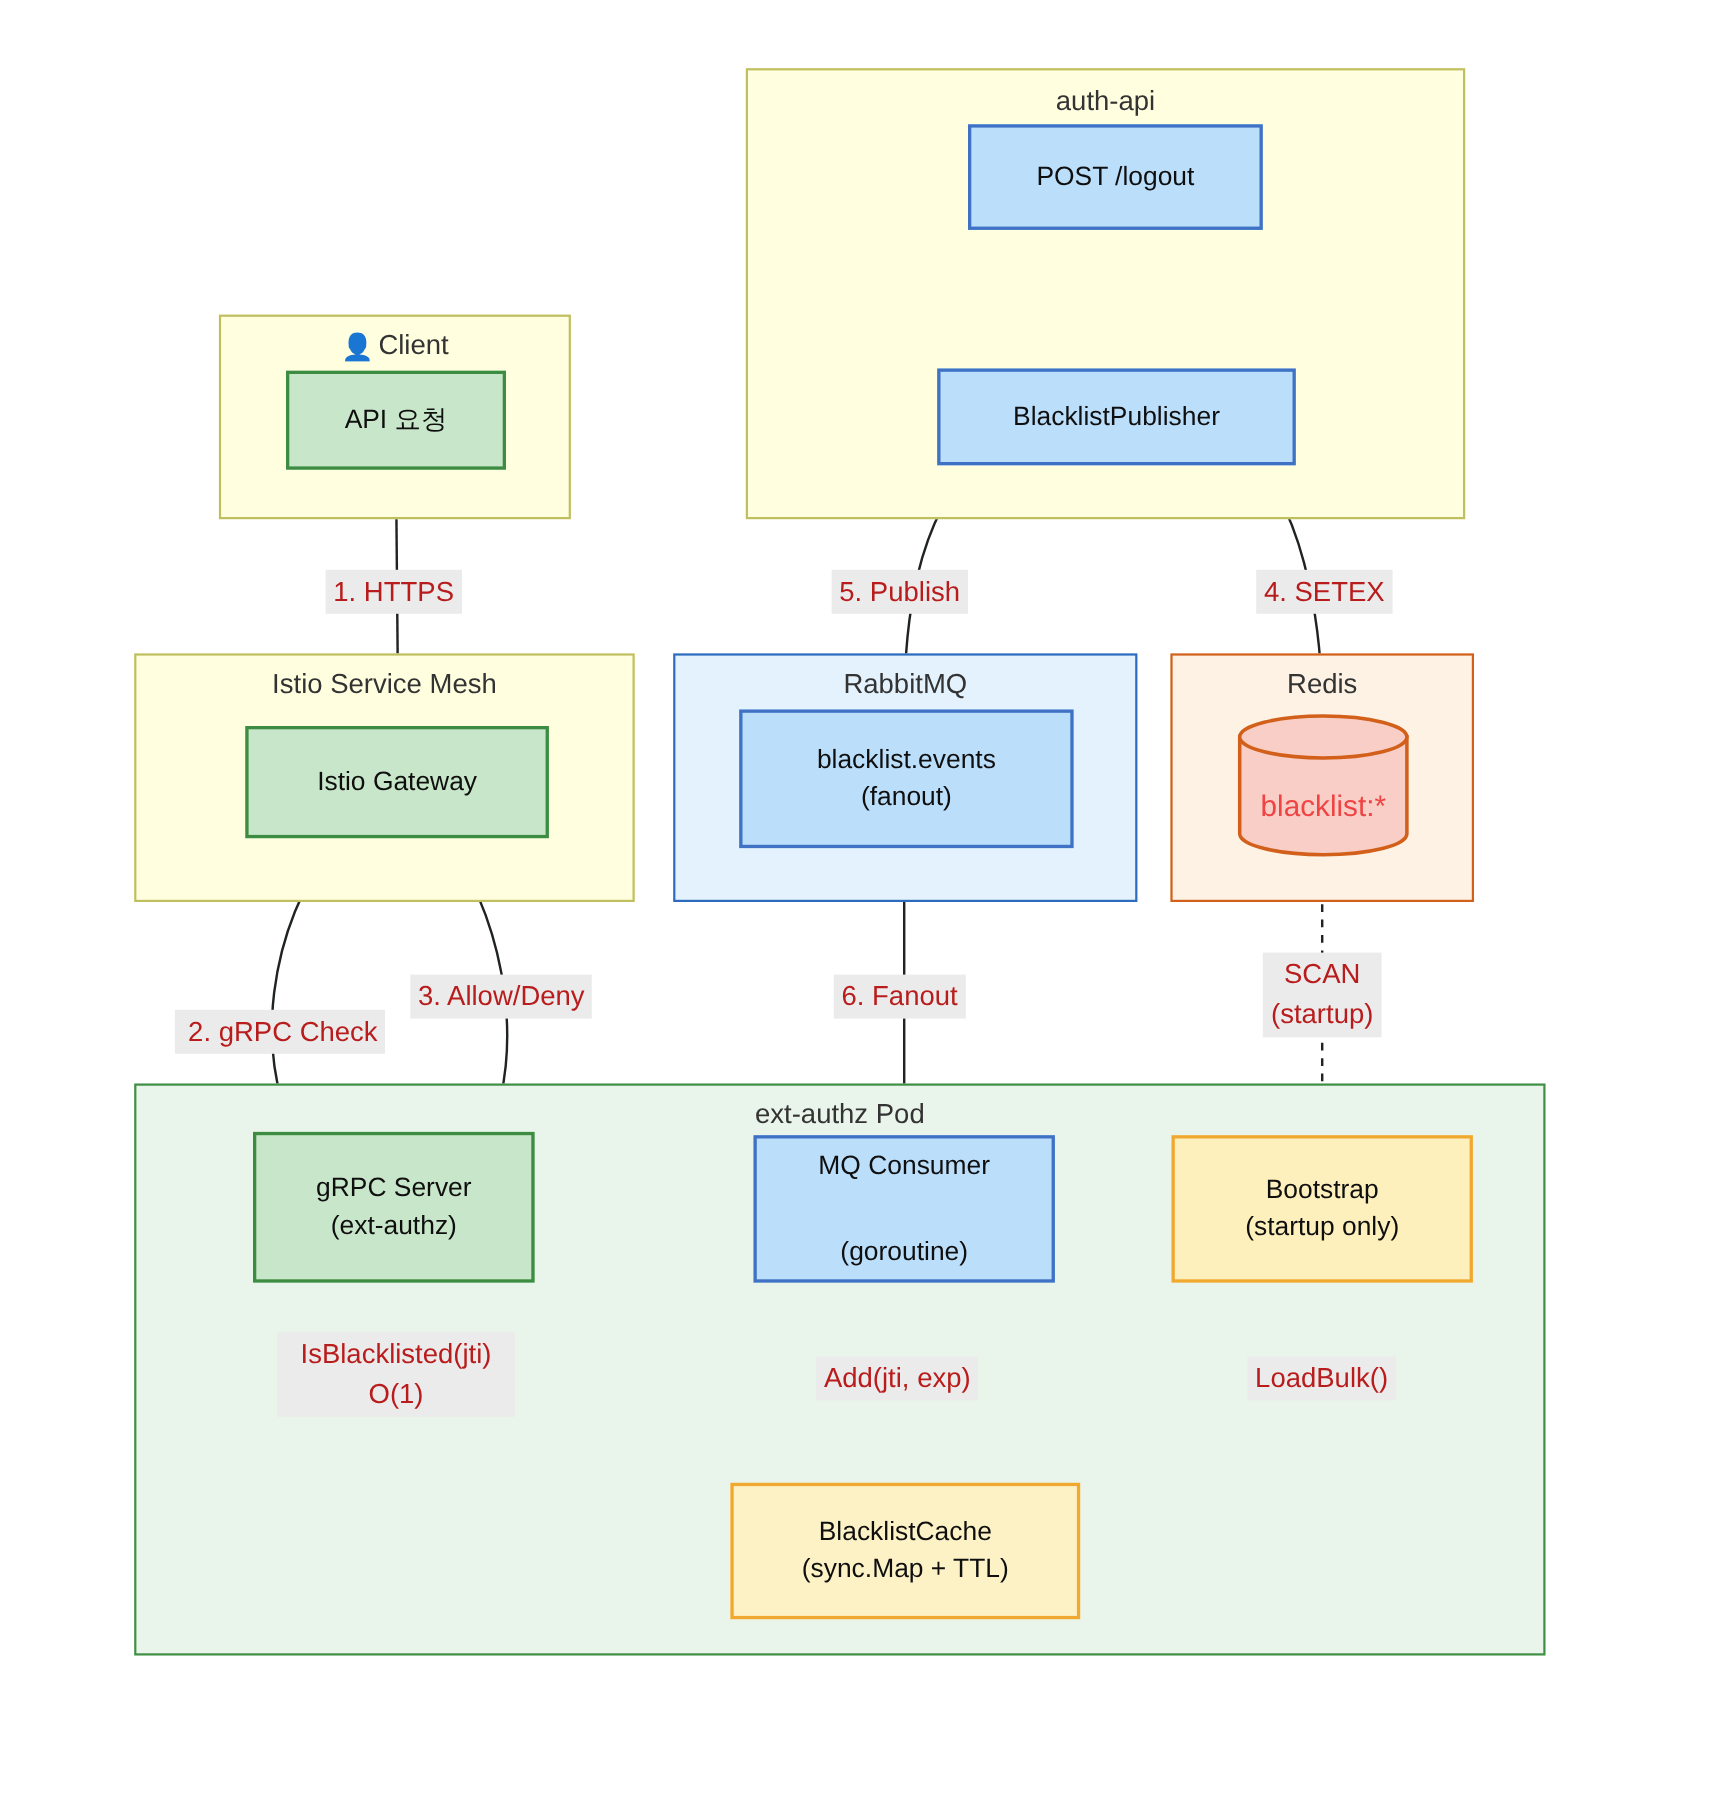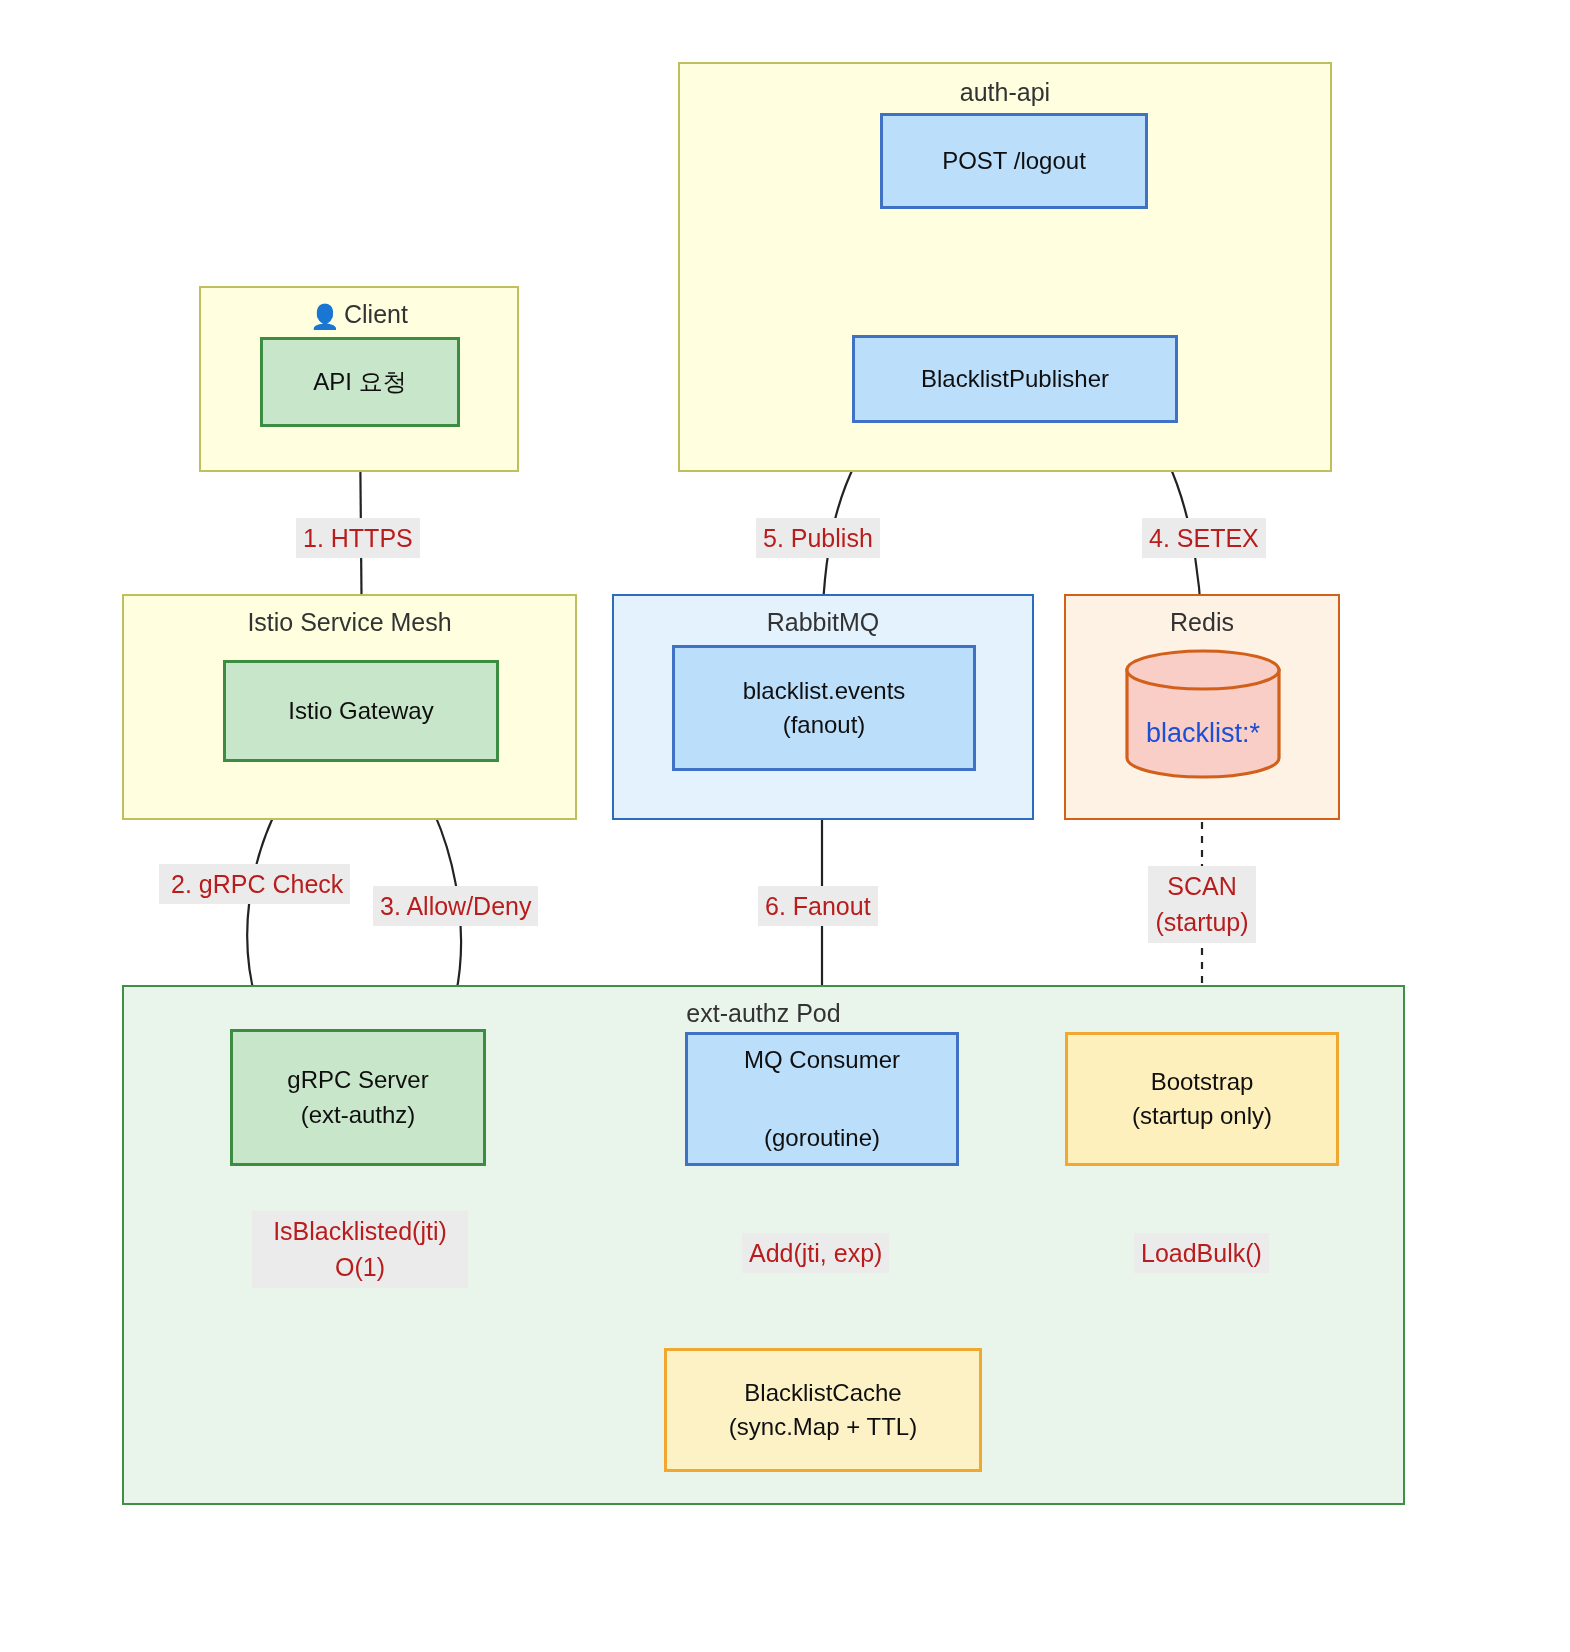--- a/index.html
+++ b/index.html
@@ -98,21 +98,21 @@
   
   .cylinder {
     position: absolute;
   }
   .cyl-label {
     position: absolute;
     left: 0;
     right: 0;
     text-align: center;
     font-size: 27px;
-    color: #1d4ed8;
+    color: #ef4444;
     line-height: 1;
   }
   
   .edge-label {
     position: absolute;
     background: #ebebeb;
     color: #b91c1c;
     font-size: 25px;
     line-height: 1.45;
     padding: 2px 7px;
@@ -244,21 +244,21 @@
   </div>
 
   <div class="edge-label" style="left:712px; top:518px;">
     <span>5. Publish</span>
   </div>
 
   <div class="edge-label" style="left:1098px; top:518px;">
     <span>4. SETEX</span>
   </div>
 
-  <div class="edge-label" style="left:115px; top:864px;padding-left:12px;">
+  <div class="edge-label" style="left:115px; top:918px;padding-left:12px;">
     <span>2. gRPC Check</span>
   </div>
 
   <div class="edge-label" style="left:329px; top:886px;">
     <span>3. Allow/Deny</span>
   </div>
 
   <div class="edge-label" style="left:714px; top:886px;">
     <span>6. Fanout</span>
   </div>

